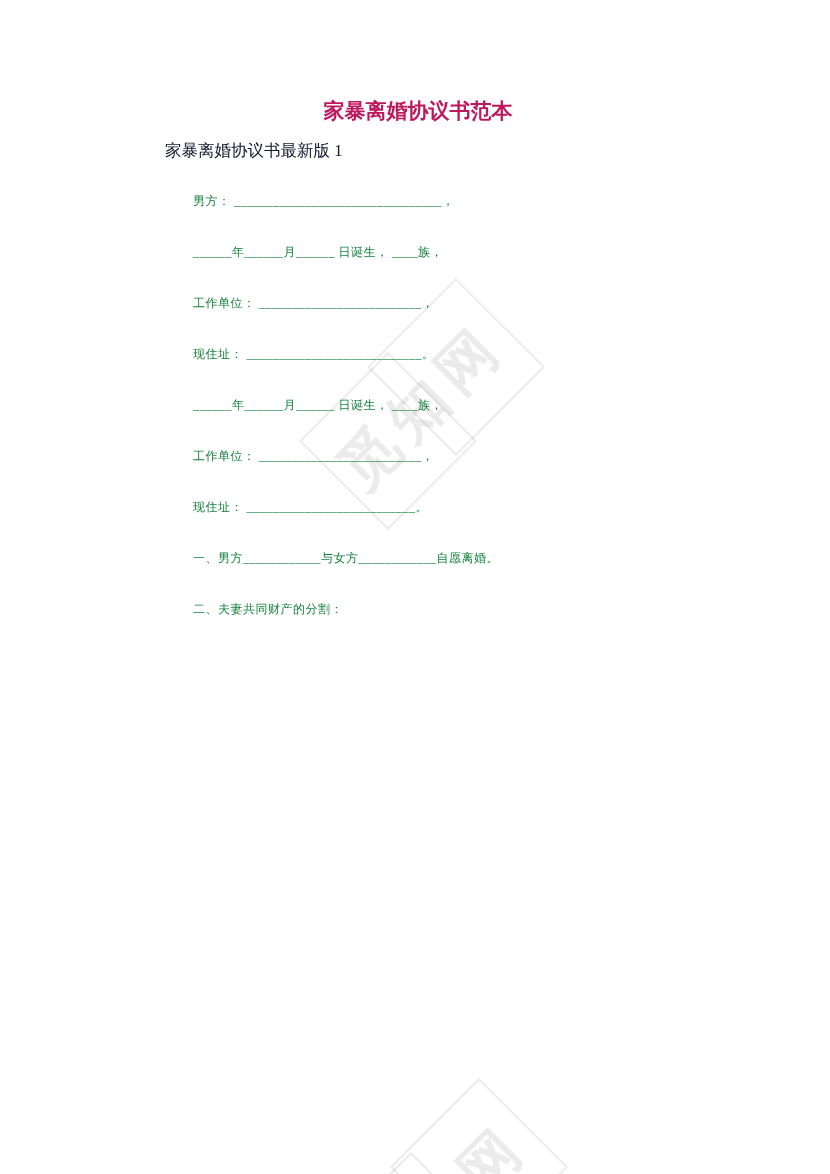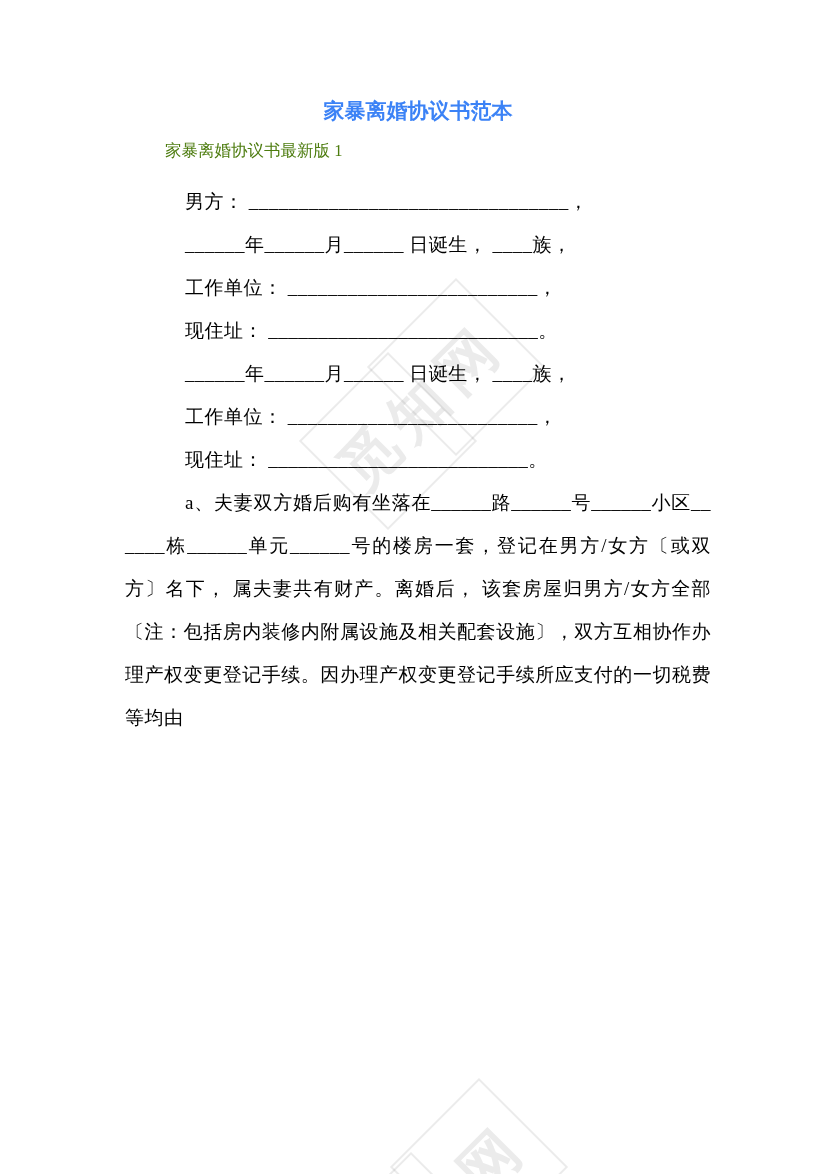--- a/index.html
+++ b/index.html
@@ -23,40 +23,40 @@
     position: absolute;
     left: 125px;
     top: 94px;
     width: 586px;
     color: #141414;
   }
   .doc-title {
     font-size: 21px;
     font-weight: bold;
     text-align: center;
-    color: #3b82f6;
+    color: #be185d;
     line-height: 34px;
     margin: 0;
   }
   .doc-subtitle {
     font-size: 16.5px;
-    color: #4d7c0f;
+    color: #0f172a;
     line-height: 42px;
     margin: 2px 0 0 40px;
   }
   .body-text {
     margin-top: 8px;
   }
   .para {
-    font-size: 19px;
+    font-size: 12px;
     line-height: 43px;
-    margin: 0;
+    margin: 8px;
     text-align: justify;
     text-indent: 60px;
-    color: #000000;
+    color: #15803d;
     word-break: break-all;
     letter-spacing: 0.5px;
   }
   
   .watermark {
     position: absolute;
     width: 250px;
     height: 250px;
     pointer-events: none;
   }
@@ -113,17 +113,18 @@
     <div class="doc-subtitle">家暴离婚协议书最新版 1</div>
 
     <div class="body-text">
       <p class="para">男方： ________________________________，</p>
       <p class="para">______年______月______ 日诞生， ____族，</p>
       <p class="para">工作单位： _________________________，</p>
       <p class="para">现住址： ___________________________。</p>
       <p class="para">______年______月______ 日诞生， ____族，</p>
       <p class="para">工作单位： _________________________，</p>
       <p class="para">现住址： __________________________。</p>
-      <p class="para">a、夫妻双方婚后购有坐落在______路______号______小区______栋______单元______号的楼房一套，登记在男方/女方〔或双方〕名下， 属夫妻共有财产。离婚后， 该套房屋归男方/女方全部〔注：包括房内装修内附属设施及相关配套设施〕，双方互相协作办理产权变更登记手续。因办理产权变更登记手续所应支付的一切税费等均由</p>
+      <p class="para">一、男方____________与女方____________自愿离婚。</p>
+      <p class="para">二、夫妻共同财产的分割：</p>
     </div>
   </div>
 
 </div>
 
 </body></html>

